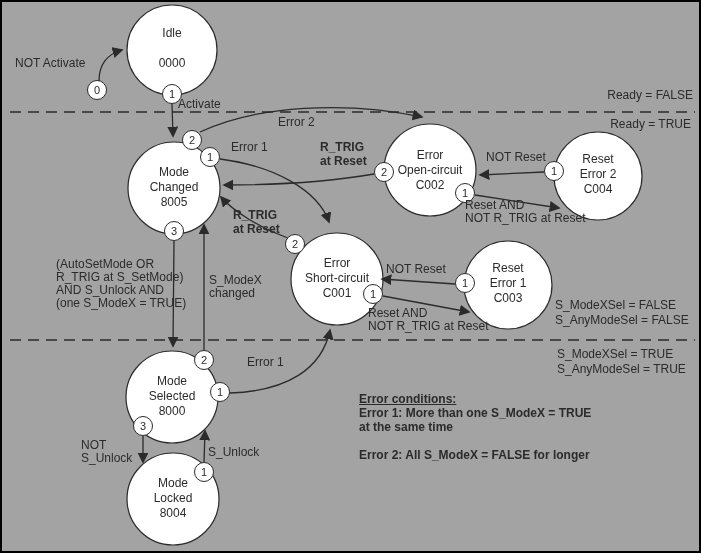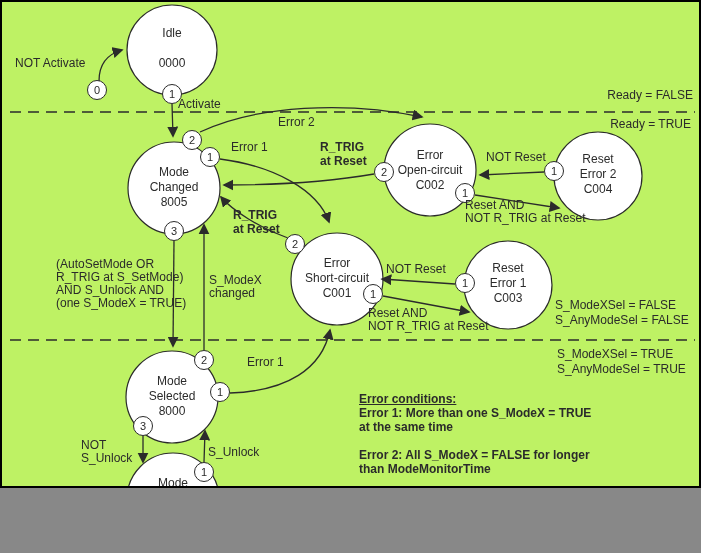--- a/index.html
+++ b/index.html
@@ -1,17 +1,17 @@
 <!DOCTYPE html>
 <html><head>
 <meta charset="utf-8">
 <style>
   html,body{margin:0;padding:0;background:#888;}
   .canvas{
-    position:relative;width:701px;height:488px;background:#bef264;
+    position:relative;width:701px;height:553px;background:#a3a3a3;
     border:2px solid #000;box-sizing:border-box;
     font-family:"Liberation Sans",sans-serif;color:#2b2b2b;overflow:hidden;
   }
   .layer{position:absolute;left:0;top:0;}
   .state-label{position:absolute;transform:translate(-50%,-50%);text-align:center;font-size:12px;}
   .state-label div{height:15px;line-height:15px;white-space:nowrap;}
   .exit{
     position:absolute;width:20px;height:20px;transform:translate(-50%,-50%);
     border:1.4px solid #2b2b2b;border-radius:50%;background:#fff;
     font-size:11px;line-height:18px;text-align:center;box-sizing:border-box;
@@ -182,16 +182,15 @@
     <div>S_ModeXSel = TRUE</div>
       <div>S_AnyModeSel = TRUE</div>
   </div>
 
   <div class="lbl lh14" style="left:357px;top:390px">
     <div class="underline">Error conditions:</div>
     <div>Error 1: More than one S_ModeX = TRUE</div>
     <div>at the same time</div>
     <div></div>
     <div>Error 2: All S_ModeX = FALSE for longer</div>
-    <div>than ModeMonitorTime</div>
   </div>
 
 </div>
 
 </body></html>

